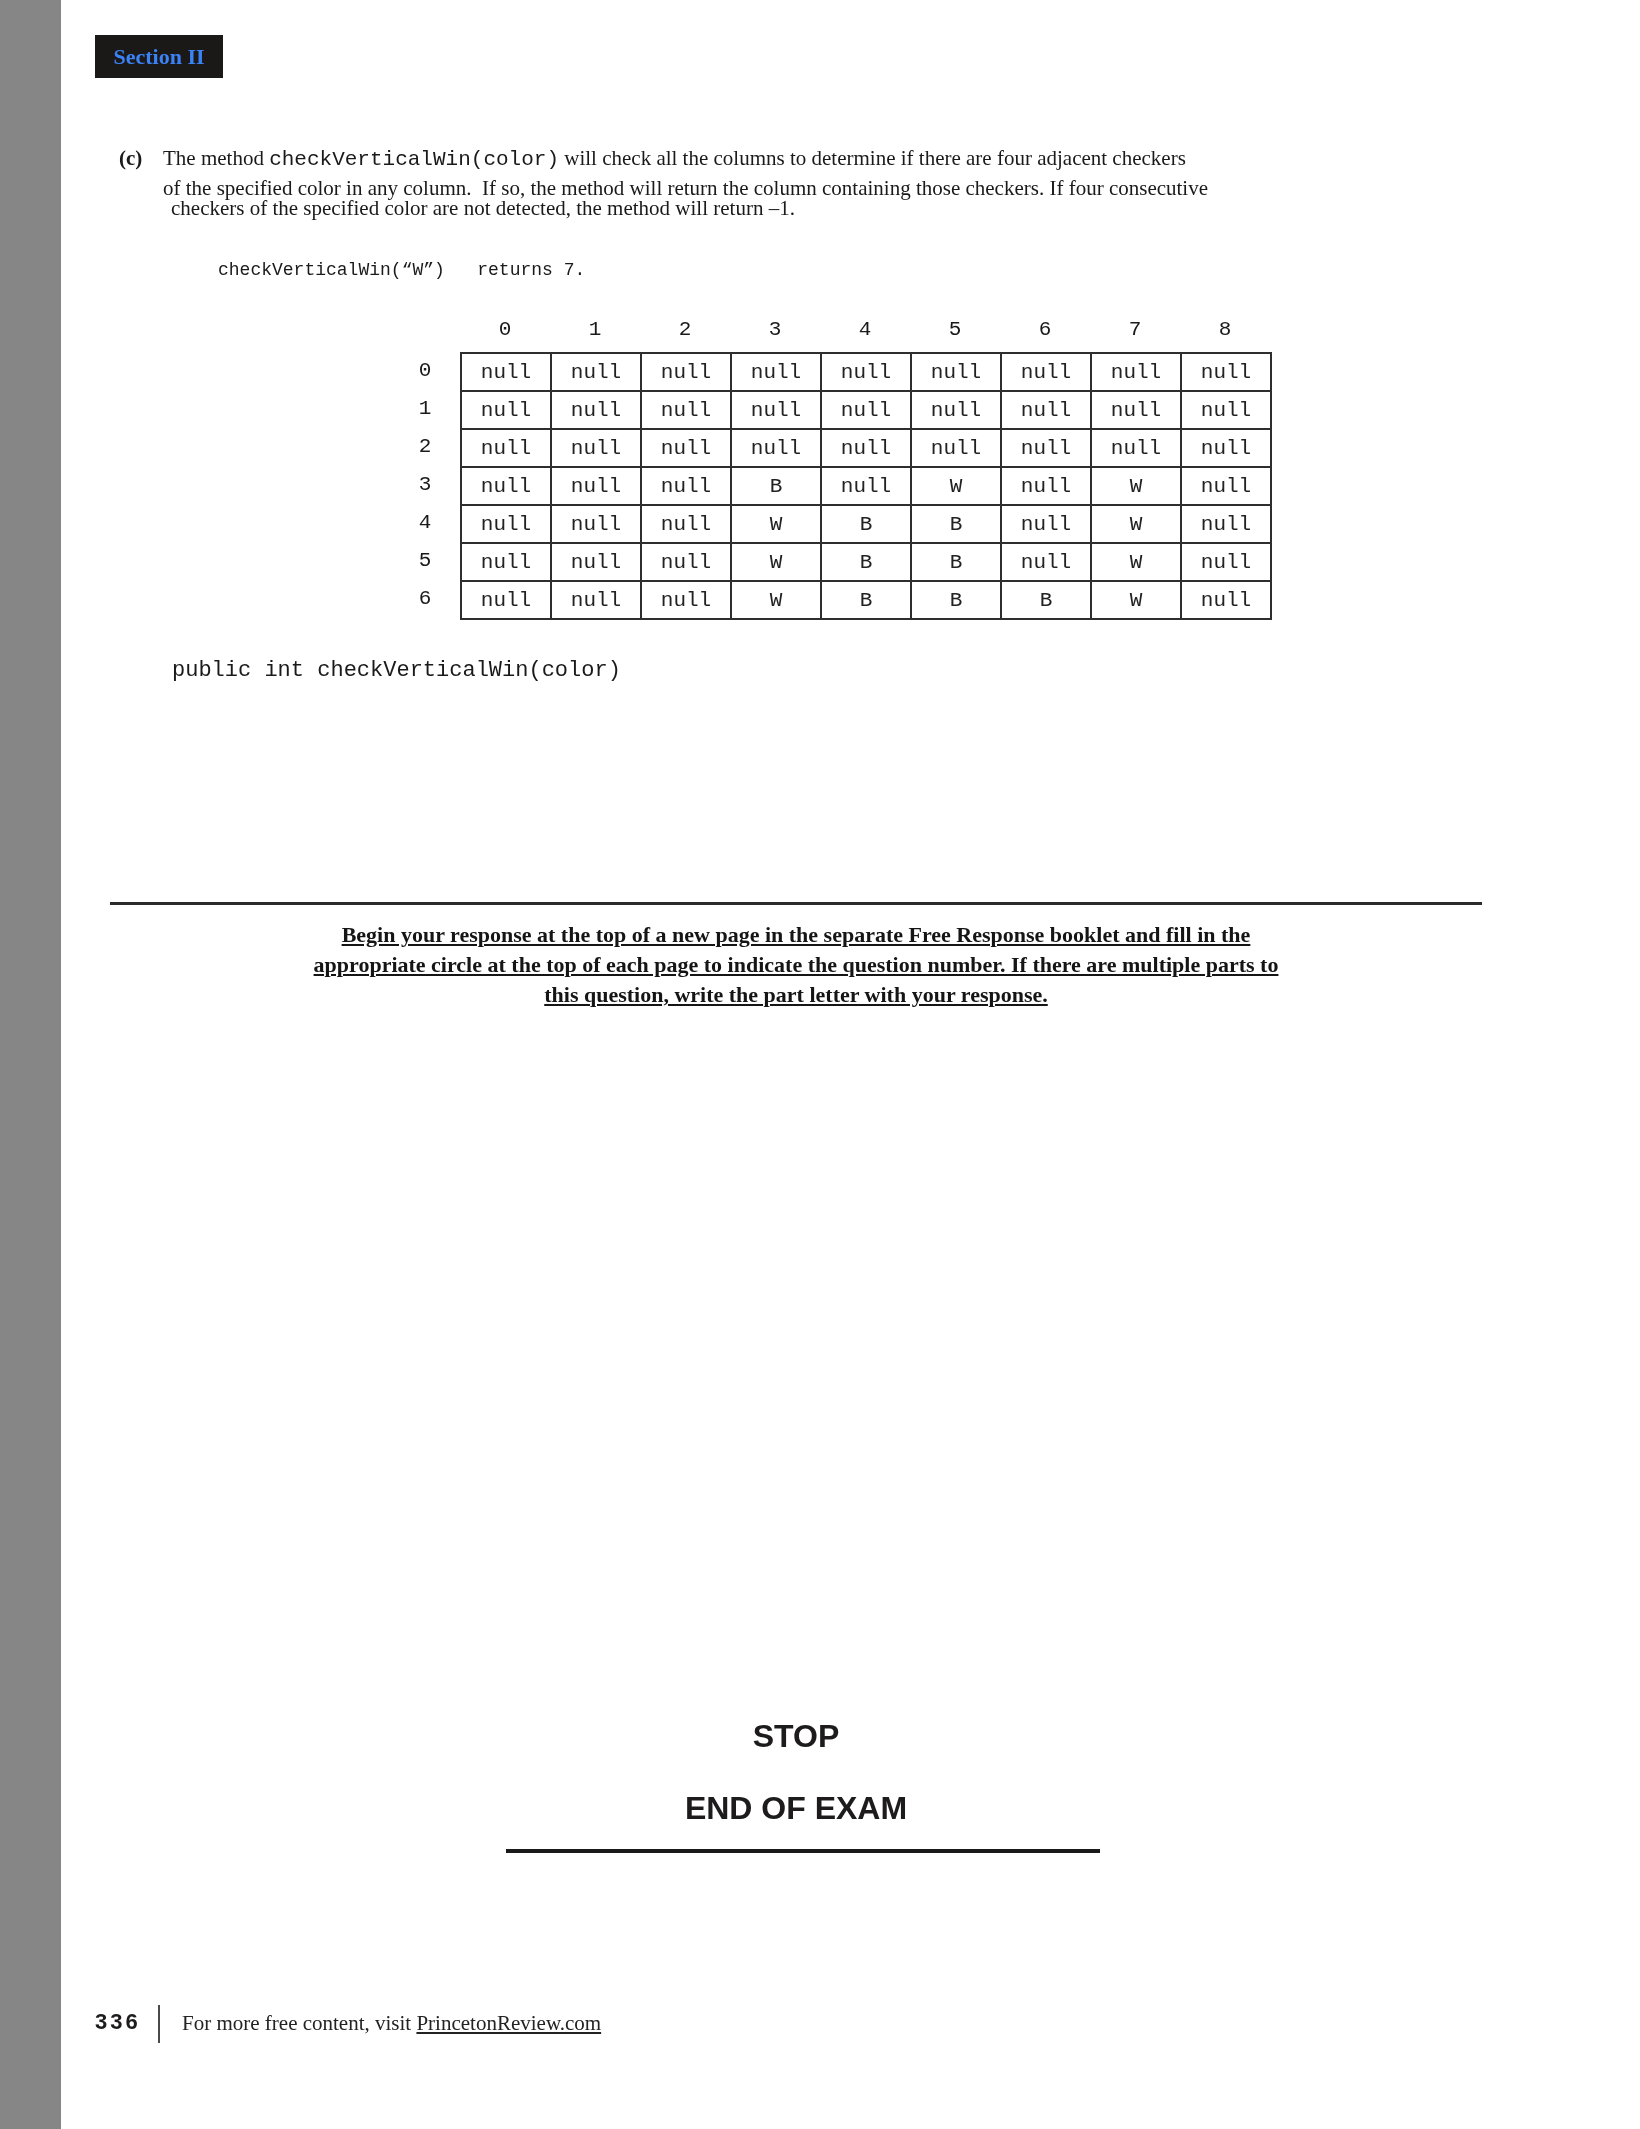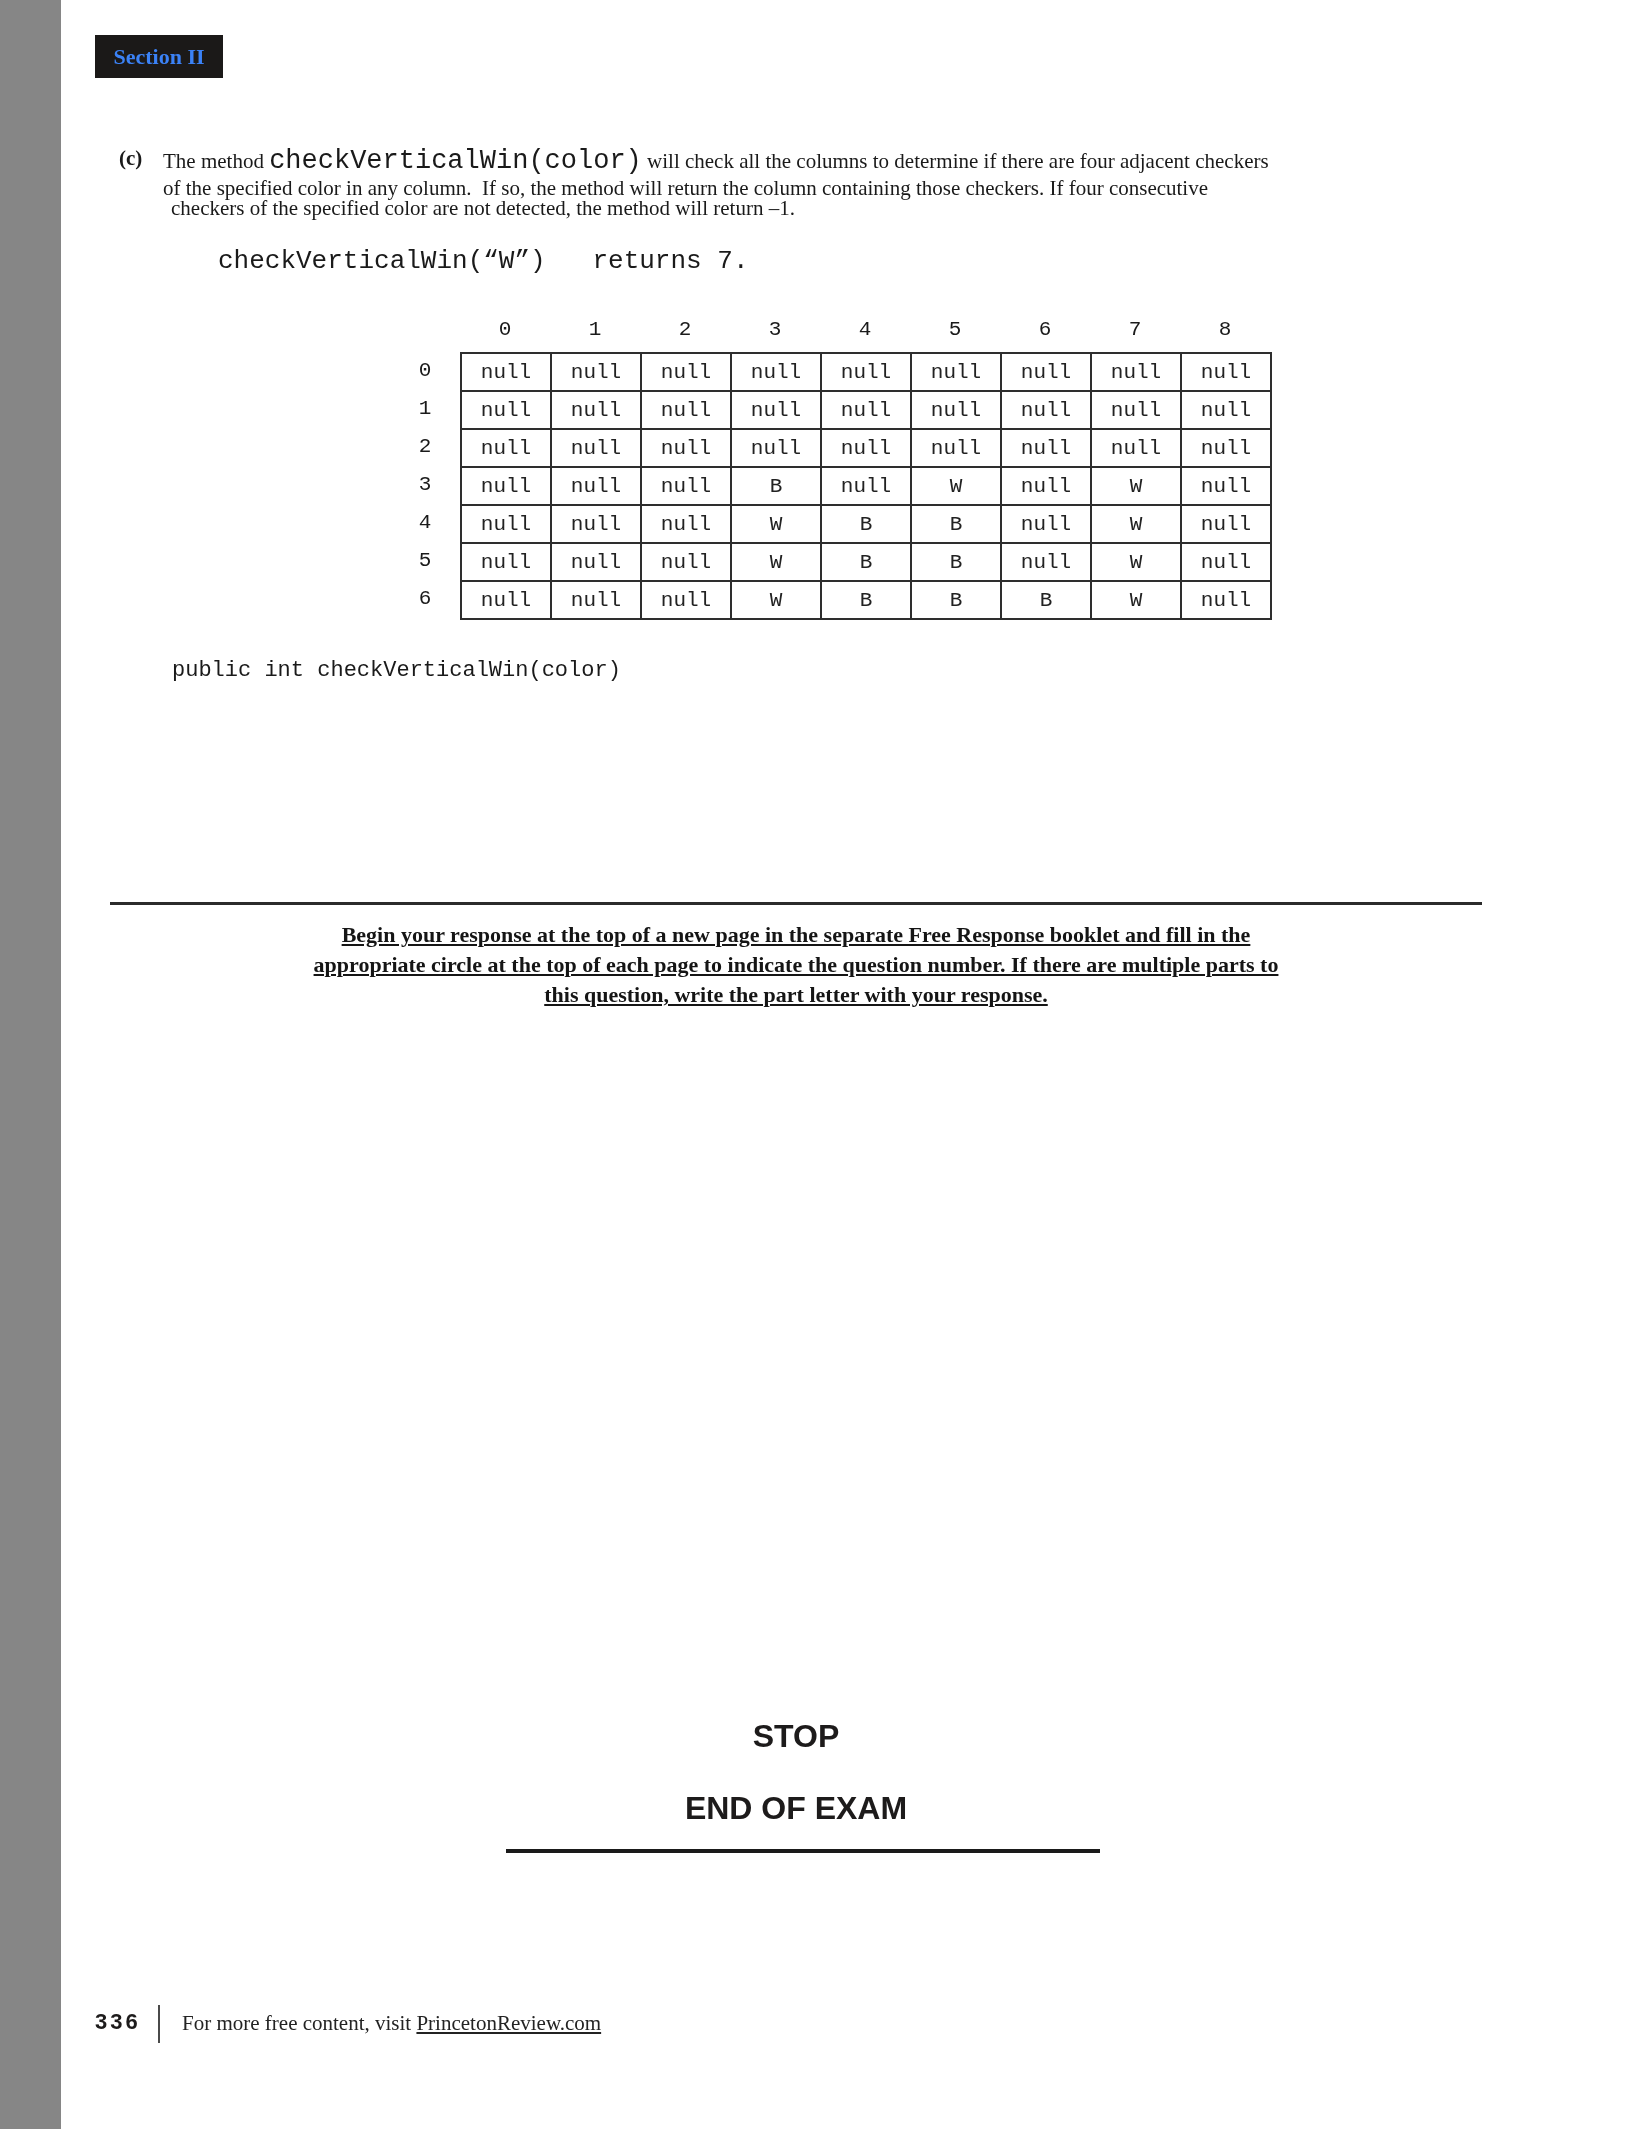--- a/index.html
+++ b/index.html
@@ -10,27 +10,27 @@
   .sidebar {
     position:absolute; left:0; top:0; width:61px; height:2129px; background:#868686;
   }
   .badge {
     position:absolute; left:95px; top:35px; width:128px; height:43px;
     background:#1b1918; color:#3b82f6; font-weight:bold; font-size:22px;
     display:flex; align-items:center; justify-content:center;
   }
   .q-label { position:absolute; left:119px; top:146px; font-weight:bold; font-size:21px; }
   .q-line  { position:absolute; left:163px; font-size:21px; white-space:pre; }
-  .q-line .inline-code { font-family:"Liberation Mono", monospace; font-size:27px; }
+  .q-line .inline-code { font-family:"Liberation Mono", monospace; font-size:21px; }
   .q-line1 { top:146px; }
   .q-line2 { top:176px; }
   .q-line3 { top:196px;margin-left:8px; }
   .code-call {
-    position:absolute; left:218px; top:246px;
-    font-family:"Liberation Mono", monospace; font-size:26px; white-space:pre;
+    position:absolute; left:218px; top:260px;
+    font-family:"Liberation Mono", monospace; font-size:18px; white-space:pre;
   }
   .grid-colheads { position:absolute; left:460px; top:318px; display:flex; }
   .grid-colheads .col-h {
     width:90px; text-align:center;
     font-family:"Liberation Mono", monospace; font-size:21px;
   }
   .grid-rowheads { position:absolute; left:404px; top:352px; width:42px; }
   .grid-rowheads .row-h {
     height:38px; line-height:38px; text-align:center;
     font-family:"Liberation Mono", monospace; font-size:21px;

